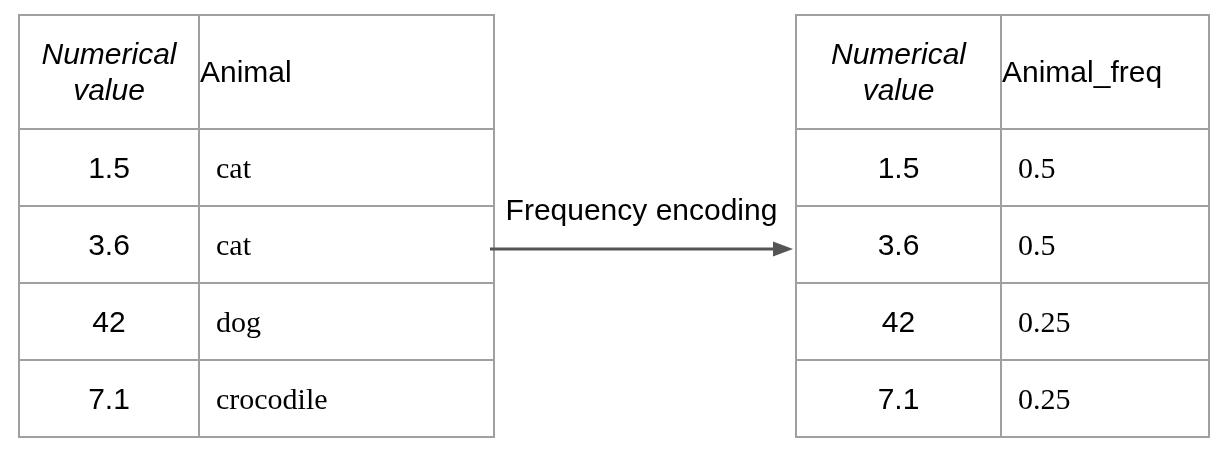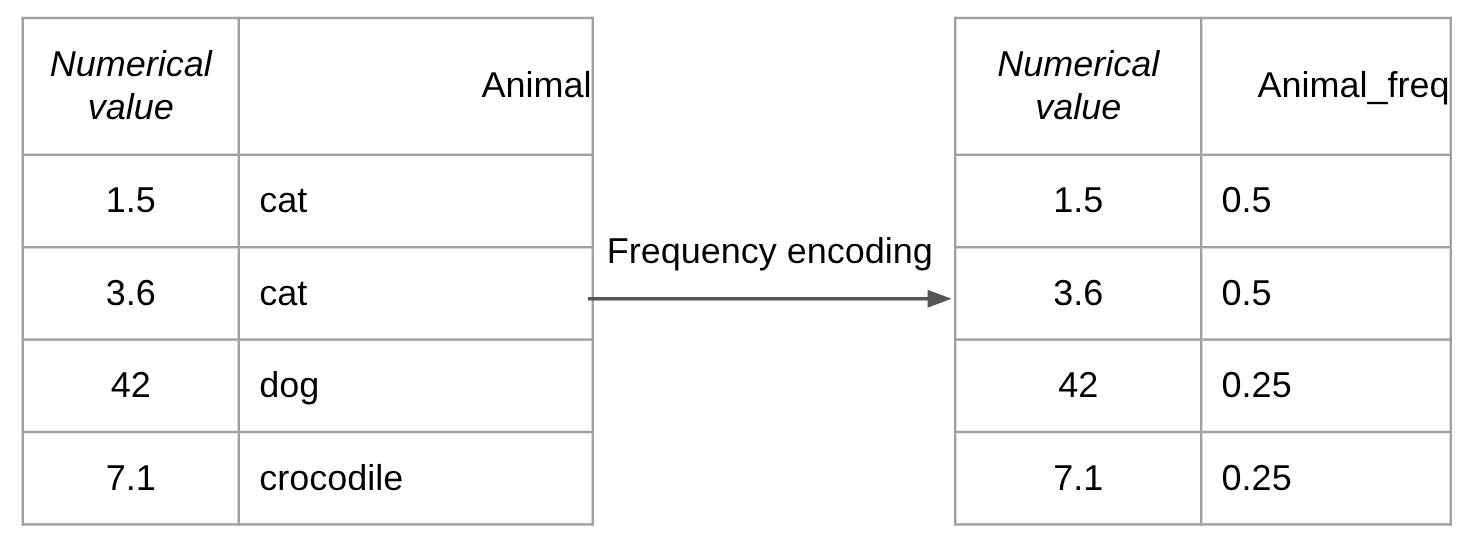--- a/index.html
+++ b/index.html
@@ -37,22 +37,22 @@
   }
   thead tr { height: 114px; }
   tbody tr { height: 77px; margin-top: 48px;  }
 
   .table-left  .col-a { width: 180px; }
   .table-left  .col-b { width: 295px; }
   .table-right .col-a { width: 205px; }
   .table-right .col-b { width: 208px; }
 
   td.col-a, th.col-a { text-align: center; }
-  td.col-b { text-align: left; padding-left: 16px; }
-  th.col-b { text-align: right; }
+  td.col-b { text-align: left; padding-left: 16px; font-family: Liberation Serif, serif; }
+  th.col-b { text-align: left; }
 
   .th-wrap {
     display: inline-block;
     max-width: 150px;
     line-height: 1.2;
     font-style: italic;
   }
 
   .arrow-group {
     position: absolute;

